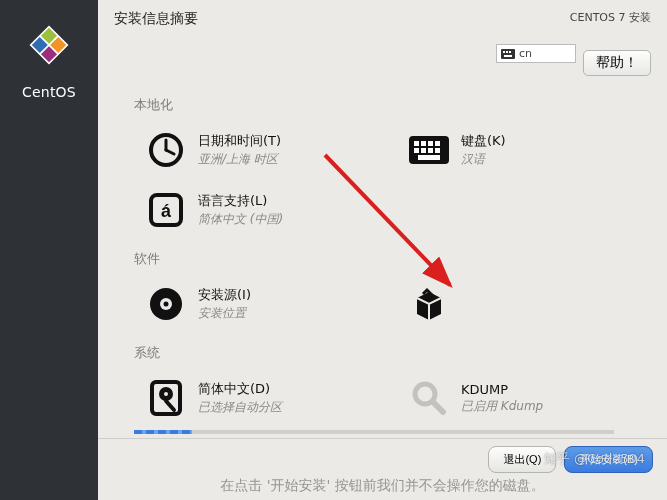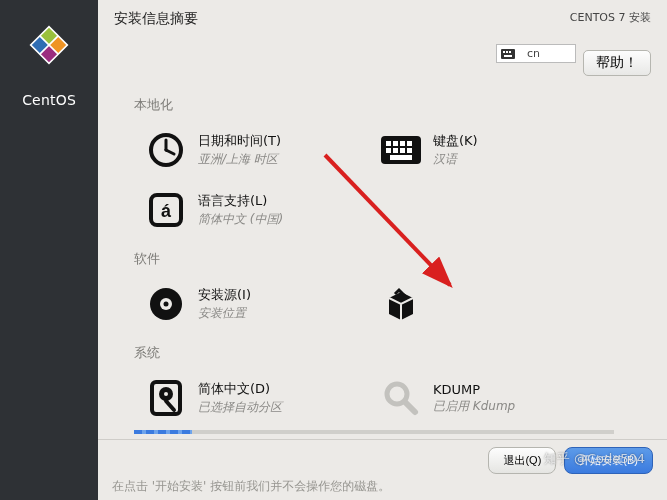--- a/index.html
+++ b/index.html
@@ -12,58 +12,58 @@
   position: relative;
 }
 .layout { display: flex; height: 100%; }
 .sidebar {
   width: 98px;
   background: #2e3135;
   padding-top: 18px;
   display: flex; flex-direction: column; align-items: center;
 }
 .logo-wrap {
-  display: flex; flex-direction: column; align-items: flex-end;
-  gap: 20px;
+  display: flex; flex-direction: column; align-items: center;
+  gap: 12px;
 }
 .logo-svg { width: 54px; height: 54px; }
 .logo-text { color: #fff; font-size: 14px; letter-spacing: .2px; }
 .main {
   flex: 1;
   background: #eceae7;
   display: flex; flex-direction: column;
 }
 .topbar {
   display: flex; justify-content: space-between;
   padding: 10px 16px 6px 16px;
 }
 .title-area { font-size: 14px; color: #222; }
 .right-top { text-align: right; font-size: 11px; color: #444; }
 .lang-row { display: flex; align-items: center; gap: 7px; margin-top: 6px; justify-content: flex-end; }
 .kbd-ind {
-  display: flex; align-items: center; gap: 12px;
+  display: flex; align-items: center; gap: 4px;
   background: #fff; border: 1px solid #bbb;
   padding: 2px 8px 2px 4px;
   font-size: 11px; min-width: 80px;
 }
 .help-btn {
   background: linear-gradient(#fdfdfd,#e8e8e6);
   border: 1px solid #b6b6b0; border-radius: 5px;
   padding: 3px 12px; font-size: 14px; cursor: pointer; margin-top: 19px;
 }
 .content {
   flex: 1; padding: 4px 16px 6px 36px;
   overflow: hidden;
 }
 .section-title {
   color: #7d7c78; font-size: 13px;
   margin: 10px 0 6px 0;
 }
 .grid {
-  display: flex;  align-items: center;
+  display: flex; gap: 28px; align-items: center;
 }
 .item {
   display: flex; align-items: center; gap: 10px;
   padding: 8px 0 8px 10px;
   width: 235px;
   cursor: pointer;
 }
 .icon-box {
   width: 44px; height: 44px;
   display: flex; align-items: center; justify-content: center;
@@ -88,21 +88,21 @@
 .btn {
   border-radius: 8px; padding: 5px 14px; font-size: 11px;
   border: 1px solid #b5b5af; cursor: pointer;
   background: linear-gradient(#fdfdfd,#e5e5e2);
 }
 .btn.primary {
   background: linear-gradient(#5d9be8,#3b7bdf);
   border-color: #2e63b8; color: #fff;
 }
 .hint {
-  text-align: left; font-size: 12px; color: #969590;
+  text-align: center; font-size: 14px; color: #969590;
   margin-top: 4px;
 }
 .arrow-svg { position: absolute; left: 315px; top: 145px; pointer-events: none; }
 .watermark {
   position: absolute; right: 22px; bottom: 32px;
   color: rgba(255,255,255,.72); font-size: 13px;
   text-shadow: 0 0 2px rgba(0,0,0,.5);
 }
 </style>
 </head>

